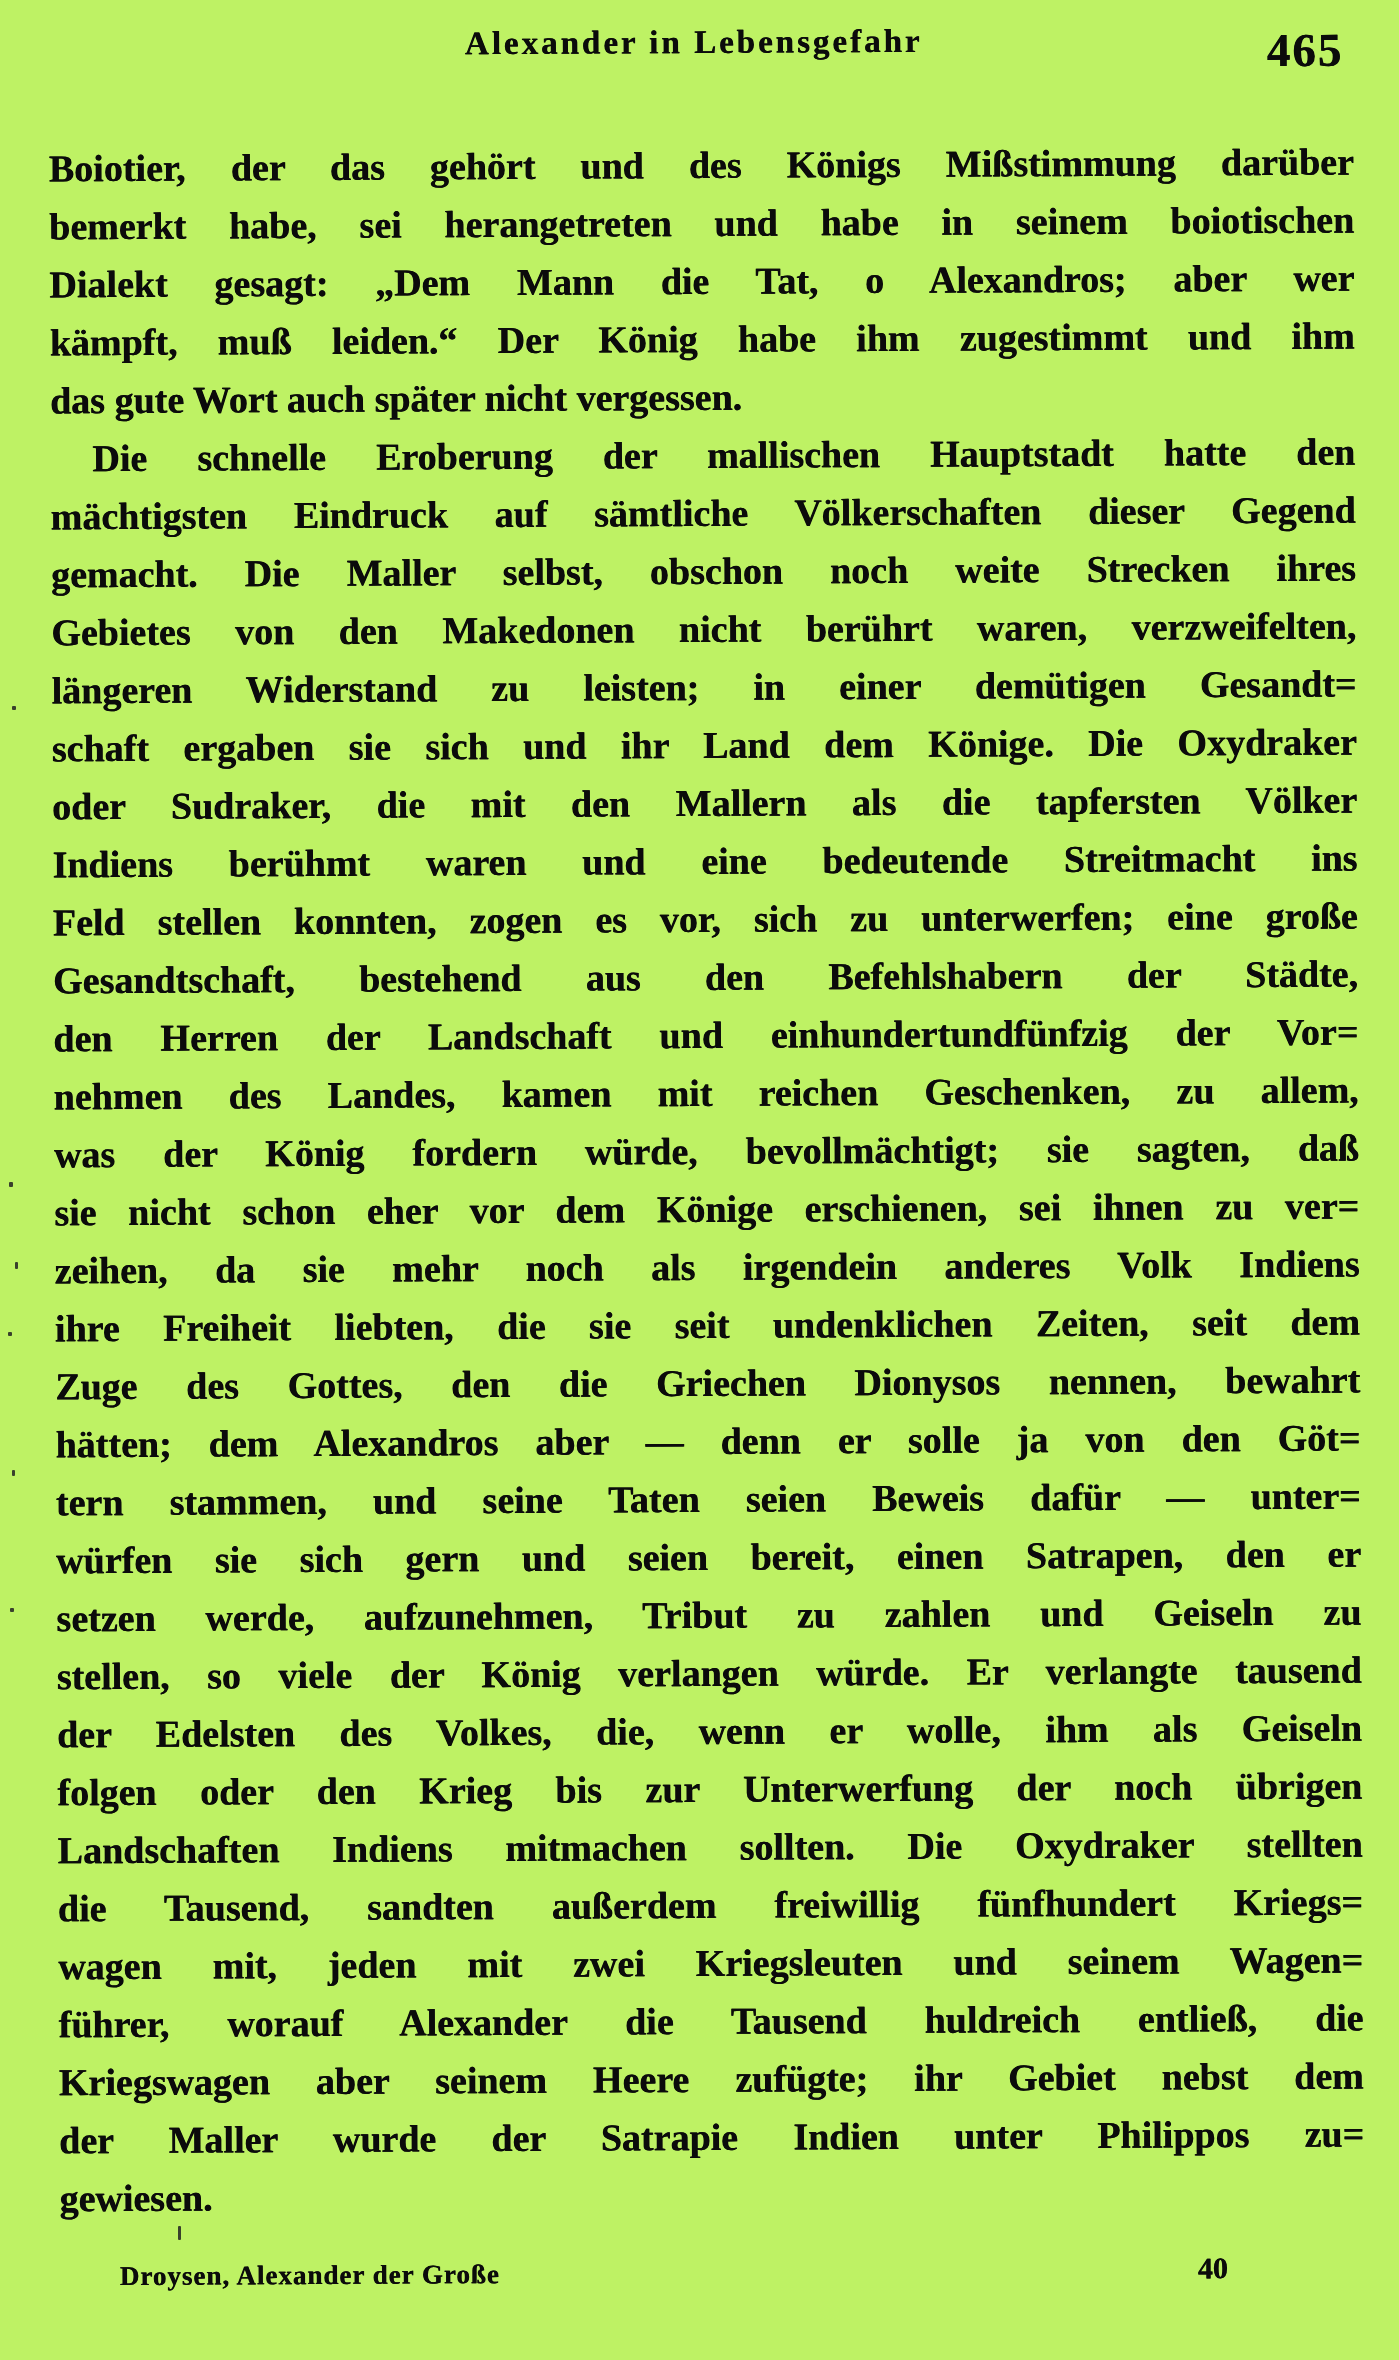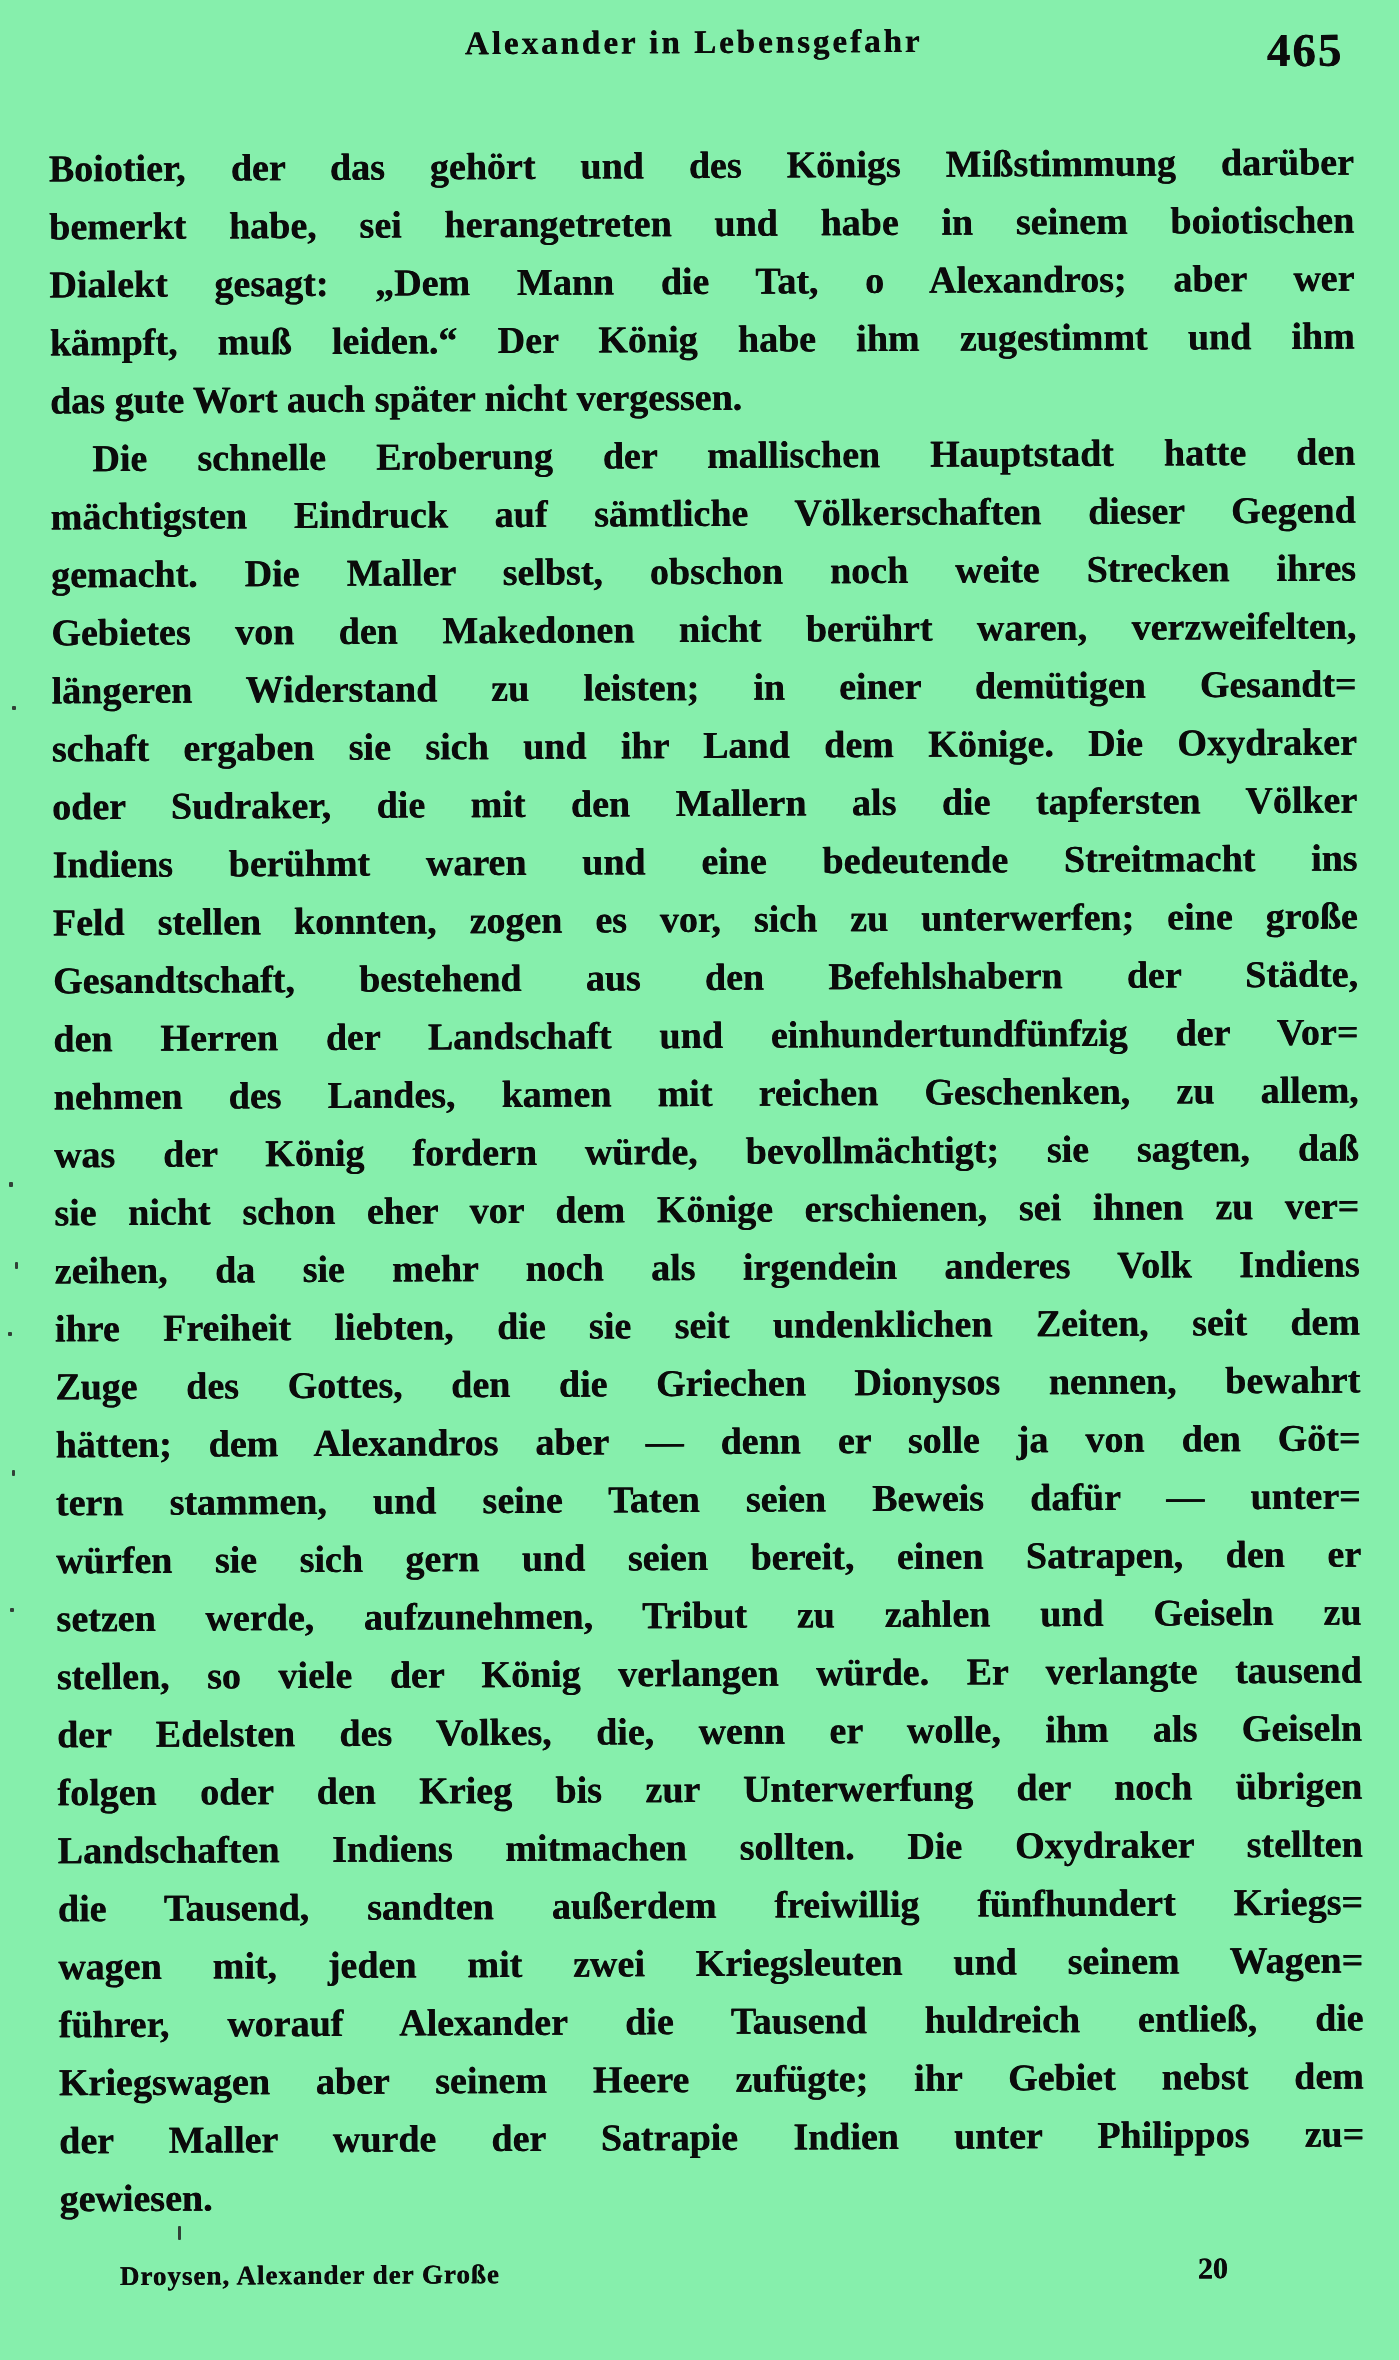--- a/index.html
+++ b/index.html
@@ -5,21 +5,21 @@
 <style>
   html, body {
     margin: 0;
     padding: 0;
     background: #ffffff;
   }
   .page {
     position: relative;
     width: 1399px;
     height: 2360px;
-    background: #86efac;
+    background: #bef264;
     color: #0b0b0b;
     font-family: "Liberation Serif", "DejaVu Serif", serif;
     overflow: hidden;
   }
   
   .scan {
     position: absolute;
     inset: 0;
     transform: rotate(-0.3deg);
     transform-origin: 50% 50%;
@@ -131,21 +131,21 @@
       <div class="line">Landschaften Indiens mitmachen sollten. Die Oxydraker stellten</div>
       <div class="line">die Tausend, sandten außerdem freiwillig fünfhundert Kriegs=</div>
       <div class="line">wagen mit, jeden mit zwei Kriegsleuten und seinem Wagen=</div>
       <div class="line">führer, worauf Alexander die Tausend huldreich entließ, die</div>
       <div class="line">Kriegswagen aber seinem Heere zufügte; ihr Gebiet nebst dem</div>
       <div class="line">der Maller wurde der Satrapie Indien unter Philippos zu=</div>
       <div class="line para-end">gewiesen.</div>
     </div>
 
     <div class="footer-signature">Droysen, Alexander der Große</div>
-    <div class="footer-sheet">20</div>
+    <div class="footer-sheet">40</div>
 
   </div>
 
   <i class="speck" style="left:12px; top:706px;  width:4px; height:4px;"></i>
   <i class="speck" style="left:9px;  top:1182px; width:4px; height:5px;"></i>
   <i class="speck" style="left:15px; top:1262px; width:3px; height:7px;"></i>
   <i class="speck" style="left:8px;  top:1332px; width:4px; height:4px;"></i>
   <i class="speck" style="left:12px; top:1470px; width:3px; height:6px;"></i>
   <i class="speck" style="left:10px; top:1608px; width:4px; height:4px;"></i>
   <i class="speck" style="left:178px;top:2226px; width:3px; height:14px;"></i>

